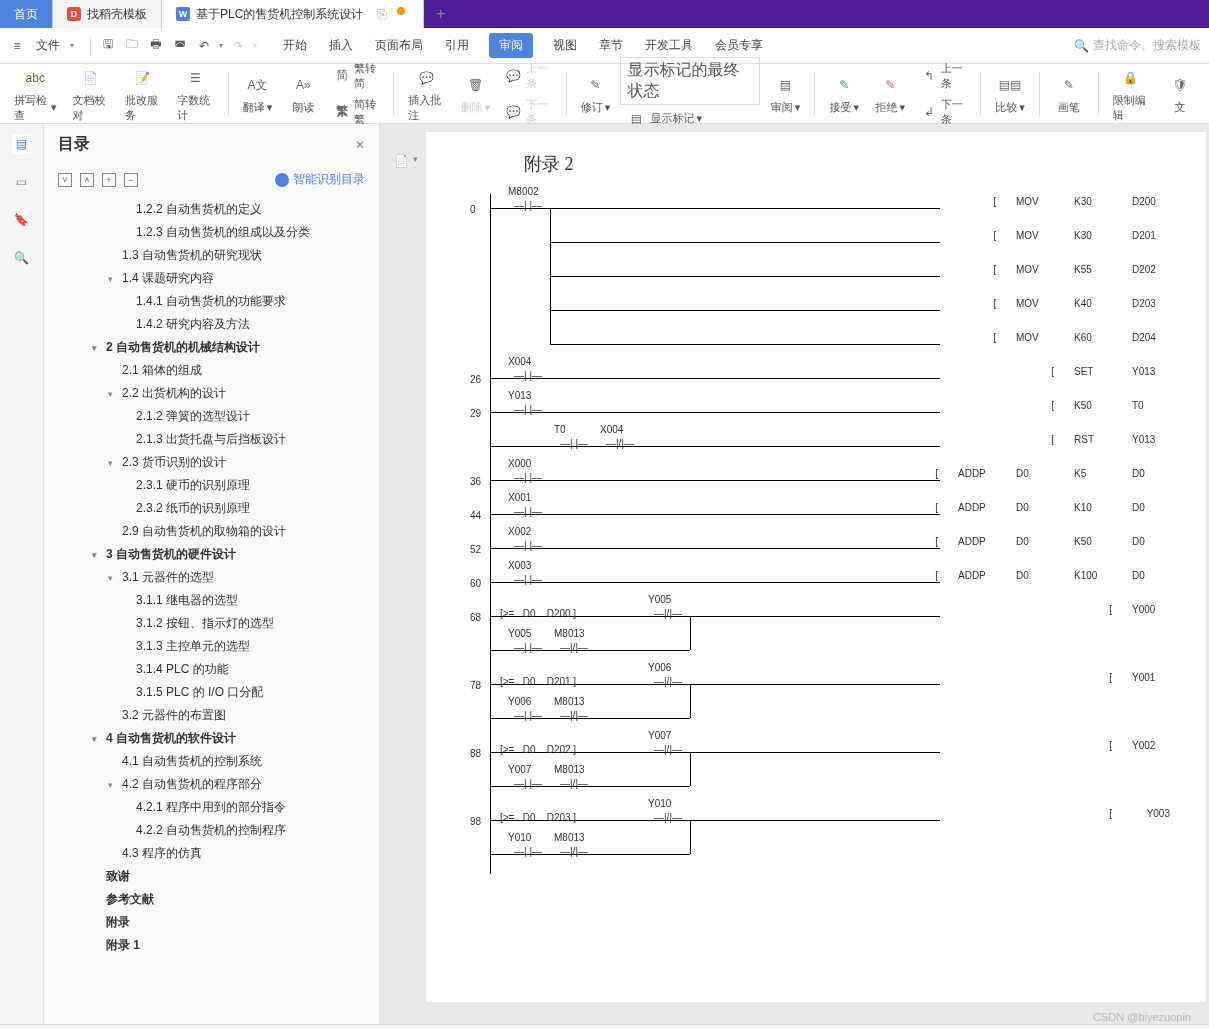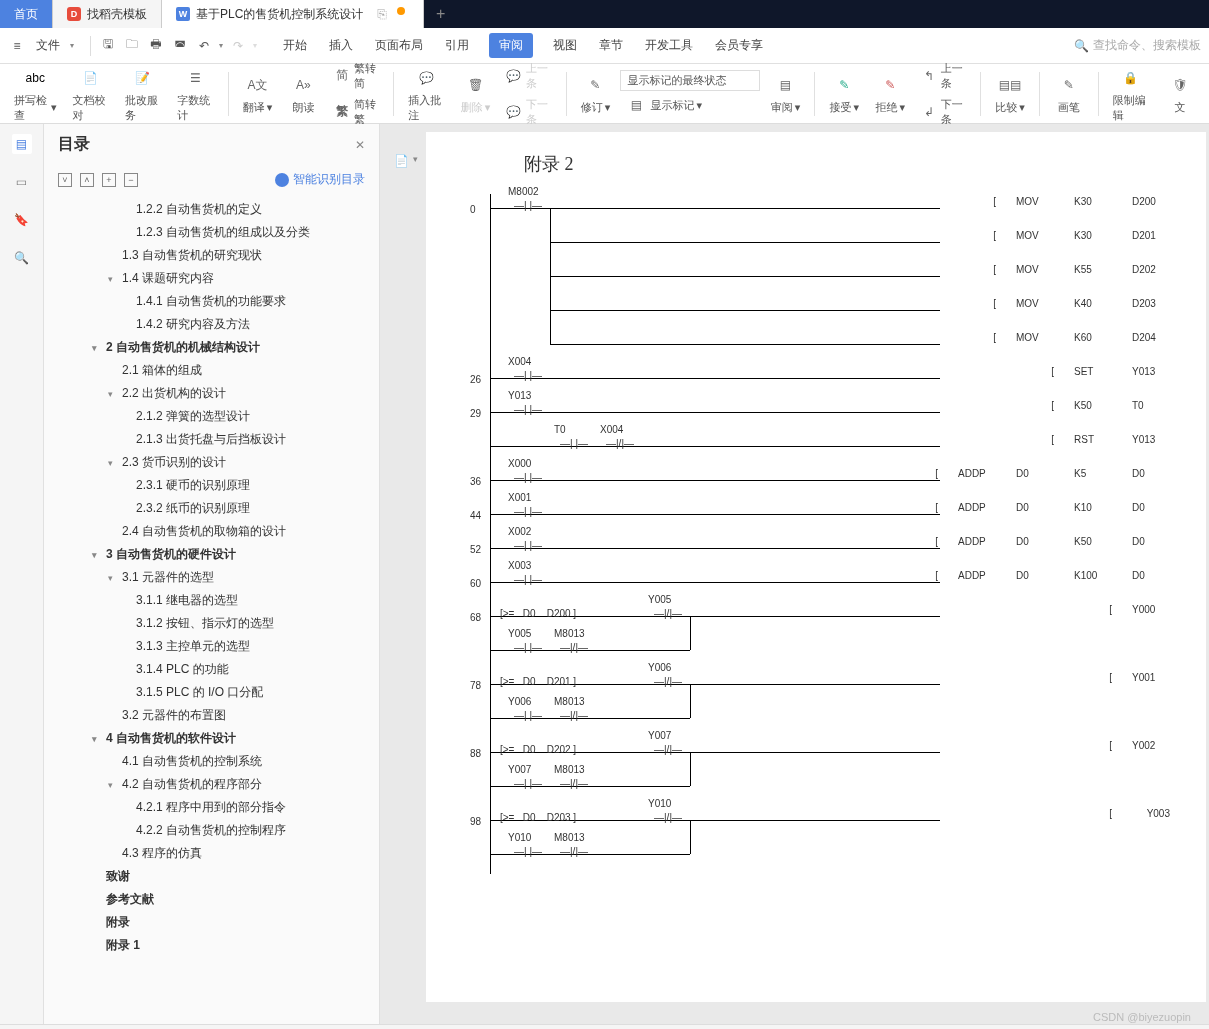--- a/index.html
+++ b/index.html
@@ -1,19 +1,19 @@
 <!DOCTYPE html>
 <html><head>
   <meta charset="utf-8">
   <style>
     * { margin: 0; padding: 0; box-sizing: border-box; font-family: "Microsoft YaHei", sans-serif; }
     body { background: #fff; font-size: 12px; color: #333; width: 1209px; }
     
     
-    .tab-bar { display: flex; background: #0f172a; height: 28px; align-items: stretch; }
+    .tab-bar { display: flex; background: #4c1d95; height: 28px; align-items: stretch; }
     .tab { display: flex; align-items: center; padding: 0 14px; gap: 6px; border-right: 1px solid #ccc; font-size: 12px; cursor: pointer; }
     .tab.home { background: #4d82e0; color: #fff; }
     .tab.template { background: #f5f5f5; }
     .tab.active-doc { background: #fff; position: relative; }
     .tab-icon-d { width: 14px; height: 14px; background: #e74c3c; border-radius: 3px; display: inline-flex; align-items: center; justify-content: center; color: #fff; font-size: 9px; font-weight: bold; }
     .tab-icon-w { width: 14px; height: 14px; background: #4d82e0; border-radius: 2px; display: inline-flex; align-items: center; justify-content: center; color: #fff; font-size: 9px; font-weight: bold; }
     .tab-indicators { display: flex; gap: 6px; color: #aaa; margin-left: 8px; }
     .dot-orange { width: 8px; height: 8px; background: #f90; border-radius: 50%; display: inline-block; margin: 0 4px;}
     .new-tab { display: flex; align-items: center; padding: 0 12px; color: #888; font-size: 16px; cursor: pointer; }
     
@@ -36,21 +36,21 @@
     .ribbon { display: flex; height: 60px; border-bottom: 1px solid #ddd; align-items: center; padding: 0 8px; gap: 4px; }
     .rb-btn { display: flex; flex-direction: column; align-items: center; justify-content: center; padding: 2px 6px; gap: 2px; cursor: pointer; min-width: 42px; }
     .rb-btn-h { display: flex; flex-direction: row; align-items: center; padding: 2px 6px; gap: 4px; cursor: pointer; }
     .rb-stack { display: flex; flex-direction: column; gap: 2px; }
     .rb-ico { width: 20px; height: 20px; display: inline-flex; align-items: center; justify-content: center; color: #666; }
     .rb-ico-lg { width: 26px; height: 26px; }
     .rb-label { font-size: 11px; color: #555; display: flex; align-items: center; gap: 2px;}
     .rb-sep { width: 1px; height: 44px; background: #e0e0e0; margin: 0 4px; }
     .rb-disabled { color: #ccc; }
     .rb-disabled .rb-label { color: #ccc; }
-    .markup-select { border: 1px solid #ddd; padding: 2px 18px 2px 6px; font-size: 11px; color: #555; width: 140px;}
+    .markup-select { border: 1px solid #ddd; padding: 2px 18px 2px 6px; font-size: 16px; color: #555; width: 140px;}
     
     
     .main { display: flex; height: 900px; }
     
     
     .icon-strip { width: 44px; background: #f5f5f5; display: flex; flex-direction: column; align-items: center; padding-top: 10px; gap: 18px; border-right: 1px solid #e0e0e0; }
     .strip-ico { width: 20px; height: 20px; color: #777; cursor: pointer; display:flex; align-items:center; justify-content:center; }
     .strip-ico.active { color: #4d82e0; background:#fff; padding:4px; border-radius:2px;}
     
     
@@ -143,21 +143,21 @@
     <span class="menu-tab">会员专享</span>
   </div>
   <div class="search-box">
     <span>🔍</span>
     <span class="search-input-fake">查找命令、搜索模板</span>
   </div>
 </div>
 
 <div class="ribbon">
   <div class="rb-btn">
-      <span class="rb-ico rb-ico-lg" style="color:#000000">abc</span>
+      <span class="rb-ico rb-ico-lg" style="color:#4d7c0f">abc</span>
       <span class="rb-label"><span>拼写检查</span>▾</span>
     </div>
   <div class="rb-btn">
       <span class="rb-ico rb-ico-lg">📄</span>
       <span class="rb-label">文档校对</span>
     </div>
   <div class="rb-btn">
       <span class="rb-ico rb-ico-lg">📝</span>
       <span class="rb-label">批改服务</span>
     </div>
@@ -336,21 +336,21 @@
         <div class="ol-item ind-4">
           <span class="ol-caret none"></span>
           <span>2.3.1 硬币的识别原理</span>
         </div>
         <div class="ol-item ind-4">
           <span class="ol-caret none"></span>
           <span>2.3.2 纸币的识别原理</span>
         </div>
         <div class="ol-item ind-3">
           <span class="ol-caret none"></span>
-          <span>2.4 自动售货机的取物箱的设计</span>
+          <span>2.9 自动售货机的取物箱的设计</span>
         </div>
         <div class="ol-item ind-2">
           <span class="ol-caret open"></span>
           <span>3 自动售货机的硬件设计</span>
         </div>
         <div class="ol-item ind-3">
           <span class="ol-caret open"></span>
           <span>3.1 元器件的选型</span>
         </div>
         <div class="ol-item ind-4">

